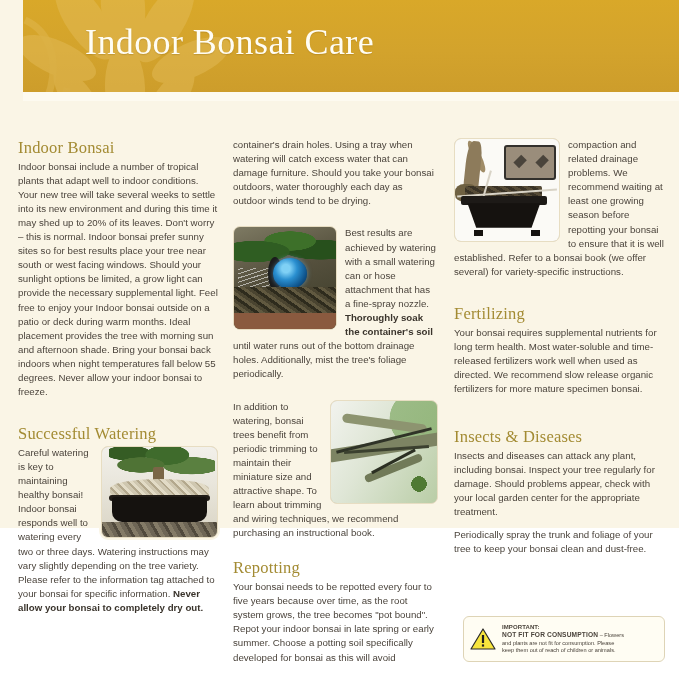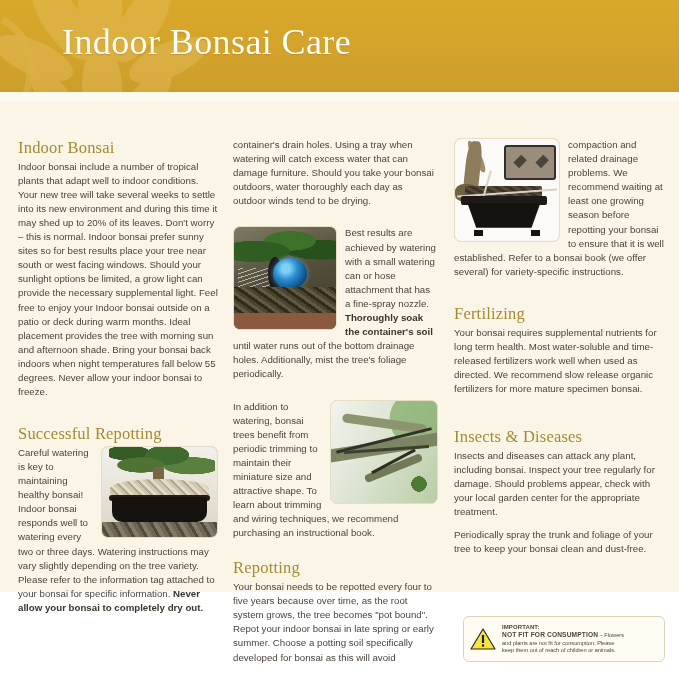--- a/index.html
+++ b/index.html
@@ -8,22 +8,23 @@
     width: 679px;
     height: 679px;
     overflow: hidden;
     background: #ffffff;
     font-family: "Liberation Sans", sans-serif;
   }
 
   .page {
     position: relative;
     width: 679px;
-    height: 592px;
+    height: 528px;
     background: #faf5e6;
+    padding-left: 23px;
   }
 
   
   .header {
     position: relative;
     height: 92px;
     background: #d6a52c;
     background: linear-gradient(180deg,#d9a829 0%,#d3a32c 55%,#cd9d2b 100%);
     overflow: hidden;
   }
@@ -236,21 +237,21 @@
   <div class="header-strip"></div>
 
   <div class="columns">
 
     <div class="col col-1">
       <h2 class="section-head">Indoor Bonsai</h2>
       <p class="body-text">Indoor bonsai include a number of tropical plants that adapt well to indoor conditions. Your new tree will take several weeks to settle into its new environment and during this time it may shed up to 20% of its leaves. Don't worry – this is normal. Indoor bonsai prefer sunny sites so for best results place your tree near south or west facing windows. Should your sunlight options be limited, a grow light can provide the necessary supplemental light. Feel free to enjoy your Indoor bonsai outside on a patio or deck during warm months. Ideal placement provides the tree with morning sun and afternoon shade. Bring your bonsai back indoors when night temperatures fall below 55 degrees. Never allow your indoor bonsai to freeze.</p>
 
       <div class="gap-md"></div>
 
-      <h2 class="section-head">Successful Repotting</h2>
+      <h2 class="section-head">Successful Watering</h2>
 
       <div class="photo ph-pot photo-float-right">
         <div class="sky"></div>
           <div class="foliage"></div>
           <div class="trunk"></div>
         <div class="gravel"></div>
           <div class="potlip"></div>
           <div class="potbody"></div>
           <div class="ground"></div>
       </div>

